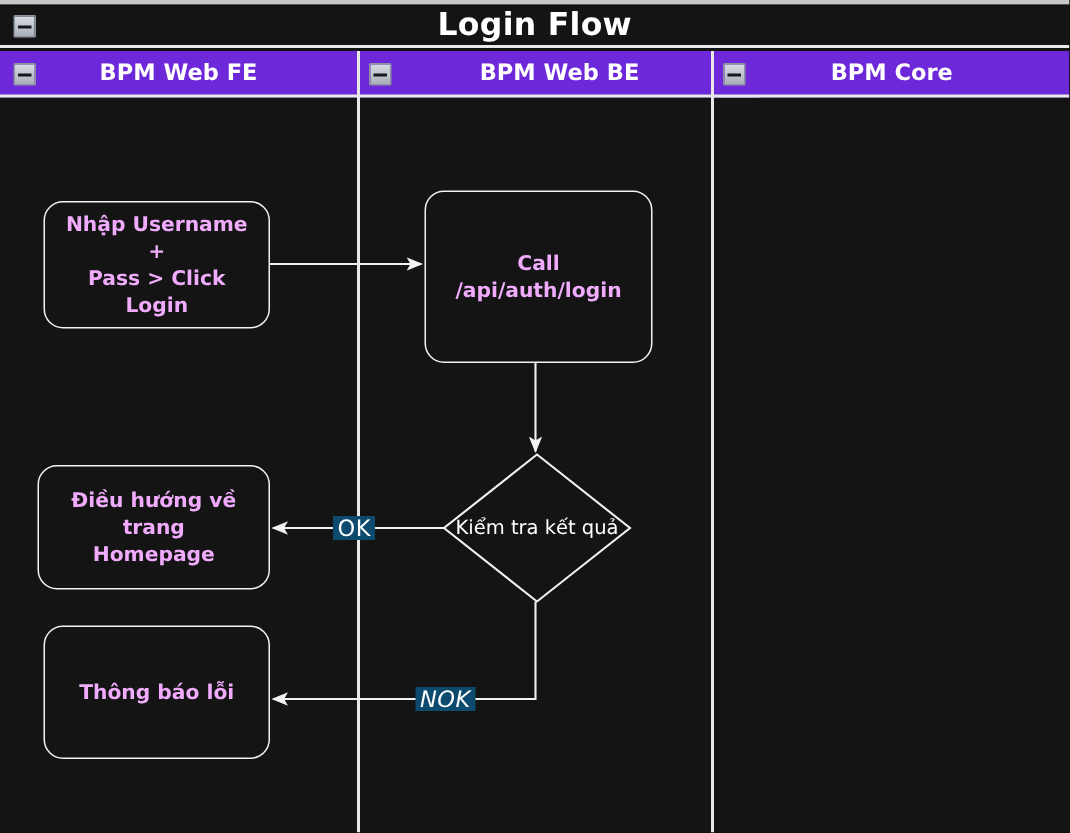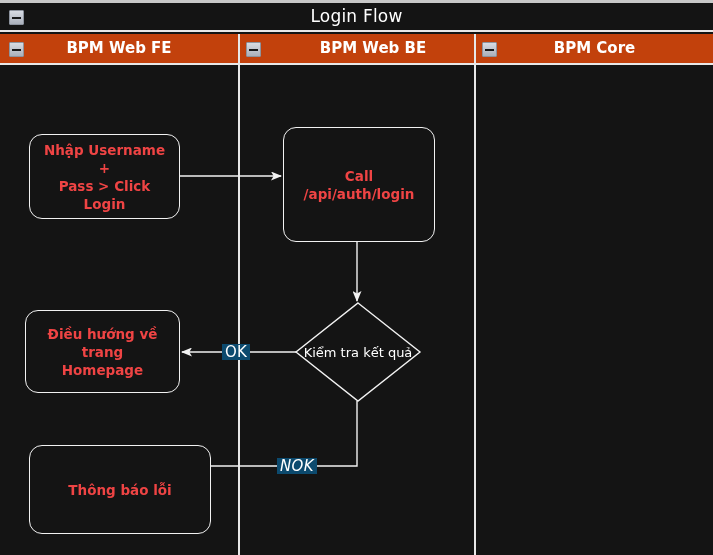--- a/index.html
+++ b/index.html
@@ -30,31 +30,31 @@
     box-sizing: border-box;
   }
   .pool-title-label {
     position: absolute;
     left: 0;
     top: 0;
     width: 713px;
     line-height: 27px;
     text-align: center;
     color: #ffffff;
-    font-size: 17px;
-    font-weight: normal;
+    font-size: 21px;
+    font-weight: bold;
     letter-spacing: 0.2px;
   }
 
   
   .lane-header {
     position: absolute;
     top: 31px;
     height: 31px;
-    background: #c2410c;
+    background: #6d28d9;
     border-bottom: 2px solid #e8e8e8;
     box-sizing: border-box;
   }
   .lane-header-label {
     position: absolute;
     left: 0;
     top: 0;
     width: 100%;
     line-height: 29px;
     text-align: center;
@@ -96,21 +96,21 @@
   
   .node {
     position: absolute;
     border: 1.4px solid #f2f2f2;
     border-radius: 13px;
     background: #141414;
     box-sizing: border-box;
     display: flex;
     align-items: center;
     justify-content: center;
-    color: #ef4444;
+    color: #f0abfc;
     font-size: 13.5px;
     font-weight: bold;
     text-align: center;
     line-height: 18px;
     padding: 4px 8px;
     white-space: pre-line;
   }
 
   .diamond-wrap {
     position: absolute;
@@ -207,15 +207,15 @@
   <div class="diamond-wrap" style="left:296px; top:300px; width:124px; height:98px;">
     <svg width="124" height="98" viewBox="0 0 124 98">
       <polygon points="62,0 124,49 62,98 0,49" fill="#141414" stroke="#f2f2f2" stroke-width="1.4"></polygon>
     </svg>
     <div class="diamond-label">Kiểm tra kết quả</div>
   </div>
 
   <div class="node" style="left:25px; top:307px; width:155px; height:83px;">Điều hướng về trang
 Homepage</div>
 
-  <div class="node" style="left:29px; top:442px; width:182px; height:89px;">Thông báo lỗi</div>
+  <div class="node" style="left:29px; top:414px; width:151px; height:89px;">Thông báo lỗi</div>
 
 </div>
 
 </body></html>

